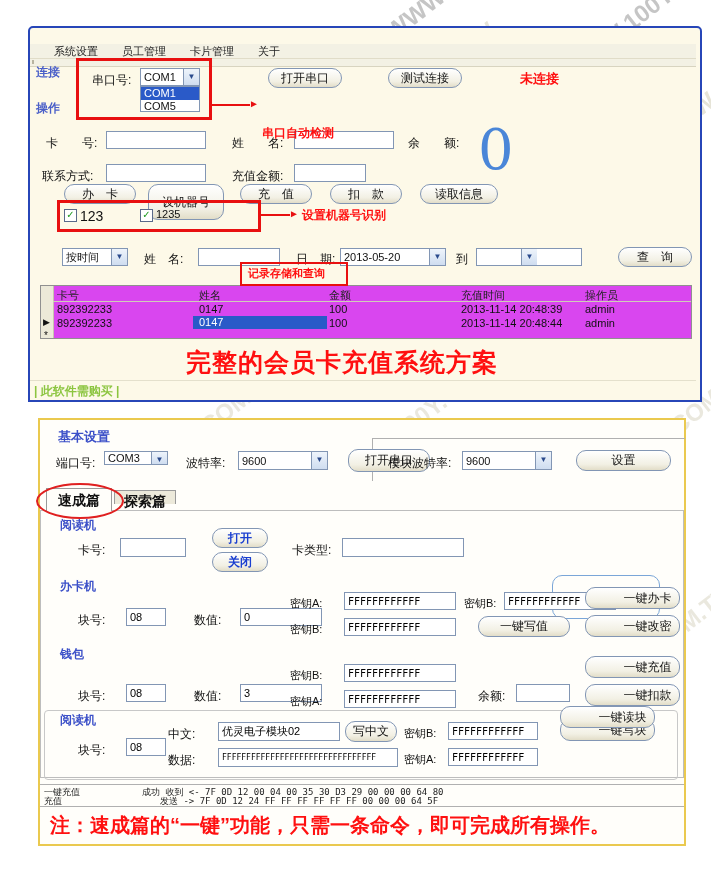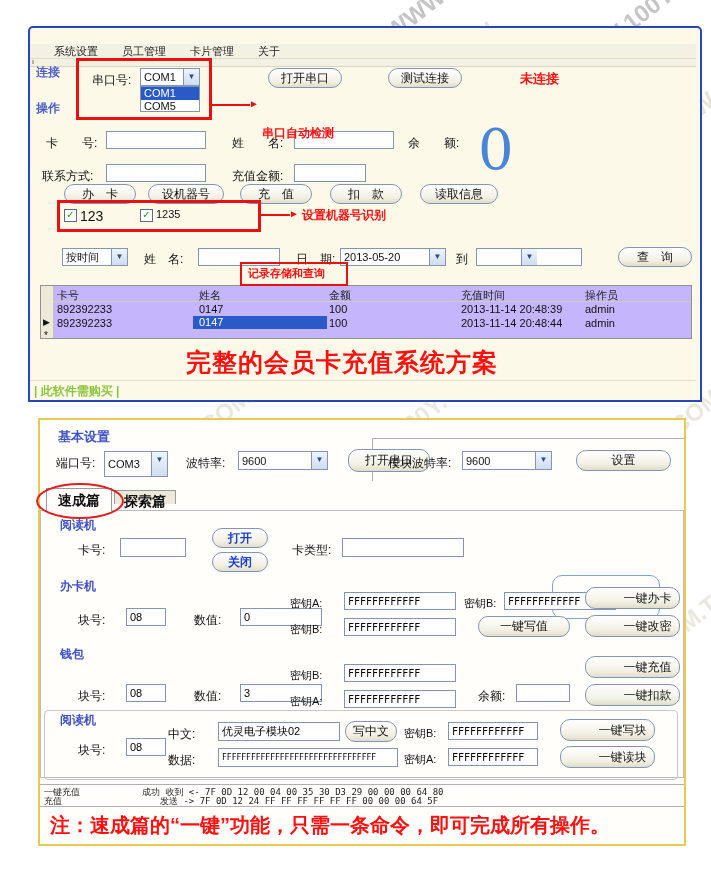--- a/index.html
+++ b/index.html
@@ -53,21 +53,21 @@
   .combo .cv{flex:1;padding-left:3px;overflow:hidden;white-space:nowrap;}
   .combo .ca{width:15px;height:100%;border-left:1px solid #8296b4;text-align:center;font-size:8px;
              color:#2a4a8c;background:linear-gradient(180deg,#eef4fb,#cfddf0);line-height:16px;}
   .redbox{position:absolute;border:3px solid #e81010;z-index:5;pointer-events:none;}
   .redline{position:absolute;border-top:2px solid #e81010;z-index:5;}
   .redhead{position:absolute;color:#e81010;font-size:10px;z-index:5;}
   .rednote{position:absolute;color:#ff1010;font-weight:bold;z-index:5;white-space:nowrap;}
   .cb{position:absolute;width:11px;height:11px;background:#fff;border:1px solid #5a6a8a;z-index:4;
       font-size:10px;line-height:10px;text-align:center;color:#1e9a1e;font-weight:bold;}
   
-  .dtable{position:absolute;left:40px;top:285px;width:652px;height:54px;background:#c4b5fd;
+  .dtable{position:absolute;left:40px;top:285px;width:652px;height:54px;background:#d946ef;
           border:1px solid #909090;z-index:4;box-sizing:border-box;}
   .th{position:absolute;font-size:11px;color:#222;top:2px;}
   .tc{position:absolute;font-size:11px;color:#111;white-space:nowrap;}
   .selcol{position:absolute;left:0;top:0;width:12px;height:100%;background:#ece9d8;border-right:1px solid #c8c4b0;}
   .hline{position:absolute;left:12px;right:0;border-top:1px solid #d0ccb8;}
   .selcell{position:absolute;background:#2a5ac8;color:#fff !important;}
   
   .panel{position:absolute;left:38px;top:418px;width:648px;height:428px;background:#fffefa;
          border:2px solid #eac94f;z-index:2;box-sizing:border-box;}
   .tab{position:absolute;z-index:4;font-weight:bold;font-size:14px;text-align:center;
@@ -147,21 +147,21 @@
   <input class="tin" style="left: 294px; top: 131px; width: 100px;">
   <span class="abs lbl" style="left:408px;top:135px;">余　　额:</span>
   <span class="big0" style="left:478px;top:122px;">0</span>
 
   <span class="abs lbl" style="left:42px;top:168px;">联系方式:</span>
   <input class="tin" style="left: 106px; top: 164px; width: 100px;">
   <span class="abs lbl" style="left:232px;top:168px;">充值金额:</span>
   <input class="tin" style="left: 294px; top: 164px; width: 72px;">
 
   <button class="btn" style="left:64px;top:184px;width:72px;height:20px;">办　卡</button>
-  <button class="btn" style="left:148px;top:184px;width:76px;height:20px;">设机器号</button>
+  <button class="btn" style="left:148px;top:184px;width:76px;height:36px;">设机器号</button>
   <button class="btn" style="left:240px;top:184px;width:72px;height:20px;">充　值</button>
   <button class="btn" style="left:330px;top:184px;width:72px;height:20px;">扣　款</button>
   <button class="btn" style="left:420px;top:184px;width:78px;height:20px;">读取信息</button>
 
   <span class="cb" style="left:64px;top:209px;">✓</span>
   <span class="abs lbl" style="left:80px;top:208px;font-size:14px;">123</span>
   <span class="cb" style="left:140px;top:209px;">✓</span>
   <span class="abs lbl" style="left:156px;top:208px;font-size:11px;">1235</span>
   <div class="redbox" style="left:57px;top:200px;width:198px;height:26px;"></div>
   <div class="redline" style="left:258px;top:214px;width:32px;"></div>
@@ -215,21 +215,21 @@
   <span class="rednote" style="left:186px;top:346px;font-size:25px;letter-spacing:1px;">完整的会员卡充值系统方案</span>
 
   <div class="statusbar">
     <span class="status-green">| 此软件需购买 |</span>
   </div>
 
   <div class="panel"></div>
 
   <span class="abs sect" style="left:58px;top:428px;">基本设置</span>
   <span class="abs lbl" style="left:56px;top:455px;">端口号:</span>
-  <div class="combo" style="left:104px;top:451px;width:64px;height:26px;">
+  <div class="combo" style="left:104px;top:451px;width:64px;height:14px;">
     <span class="cv">COM3</span>
     <span class="ca">▼</span>
   </div>
   <span class="abs lbl" style="left:186px;top:455px;">波特率:</span>
   <div class="combo" style="left:238px;top:451px;width:90px;height:19px;">
     <span class="cv">9600</span>
     <span class="ca">▼</span>
   </div>
   <button class="btn" style="left:348px;top:449px;width:82px;height:23px;">打开串口</button>
   <div class="groupline" style="left:372px;top:438px;width:312px;height:42px;"></div>
@@ -290,21 +290,21 @@
   <button class="btn" style="left:345px;top:721px;width:52px;height:21px;">写中文</button>
   <span class="abs lbl" style="left:404px;top:726px;font-size:11px;">密钥B:</span>
   <input class="tin mono" style="left: 448px; top: 722px; width: 90px;" value="FFFFFFFFFFFF">
   <button class="btn okbtn" style="left:560px;top:719px;">一键写块</button>
   <span class="abs lbl" style="left:78px;top:742px;">块号:</span>
   <input class="tin" style="left: 126px; top: 738px; width: 40px;" value="08">
   <span class="abs lbl" style="left:168px;top:752px;">数据:</span>
   <input class="tin mono" style="left: 218px; top: 748px; width: 180px; height: 19px; font-size: 8px;" value="FFFFFFFFFFFFFFFFFFFFFFFFFFFFFFFF">
   <span class="abs lbl" style="left:404px;top:752px;font-size:11px;">密钥A:</span>
   <input class="tin mono" style="left: 448px; top: 748px; width: 90px;" value="FFFFFFFFFFFF">
-  <button class="btn okbtn" style="left:560px;top:746px;">一键读块</button>
+  <button class="btn okbtn" style="left:560px;top:706px;">一键读块</button>
 
   <div class="divline" style="left:40px;top:784px;width:644px;"></div>
   <span class="logtxt" style="left:44px;top:786px;">一键充值</span>
   <span class="logtxt" style="left:44px;top:795px;">充值</span>
   <span class="logtxt" style="left:142px;top:786px;">成功   收到 &lt;- 7F 0D 12 00 04 00 35 30 D3 29 00 00 00 64 80</span>
   <span class="logtxt" style="left:160px;top:795px;">发送 -&gt; 7F 0D 12 24 FF FF FF FF FF FF 00 00 00 64 5F</span>
   <div class="divline" style="left:40px;top:806px;width:644px;"></div>
 
   <span class="rednote" style="left:50px;top:812px;font-size:20px;">注：速成篇的“一键”功能，只需一条命令，即可完成所有操作。</span>
 

